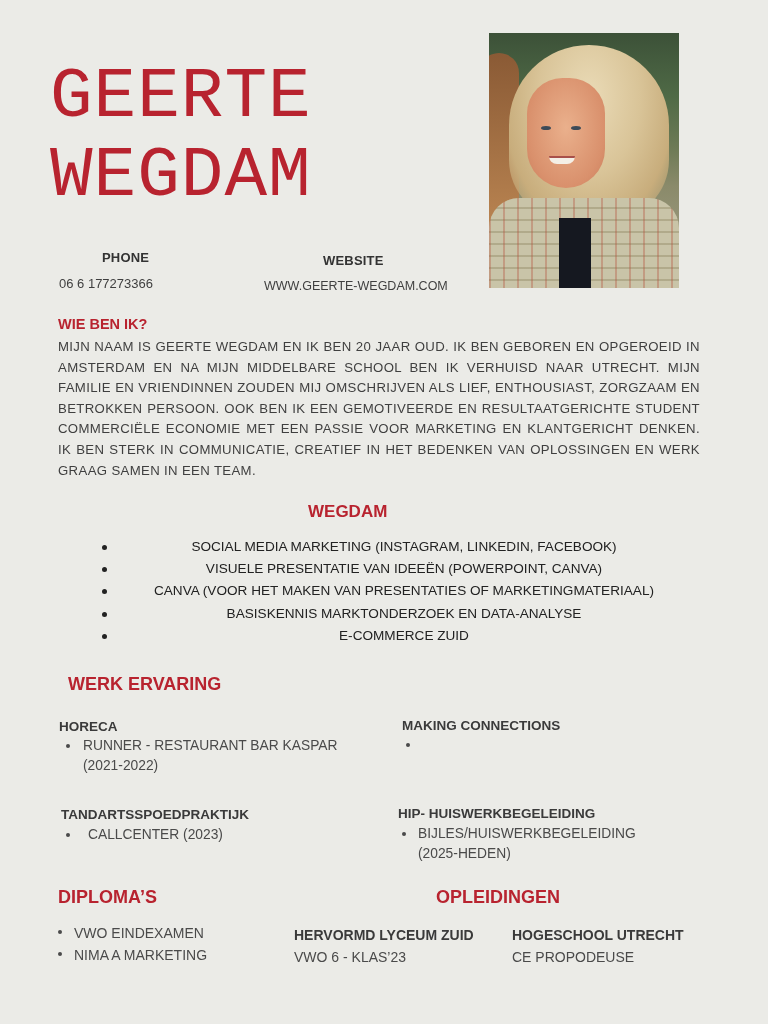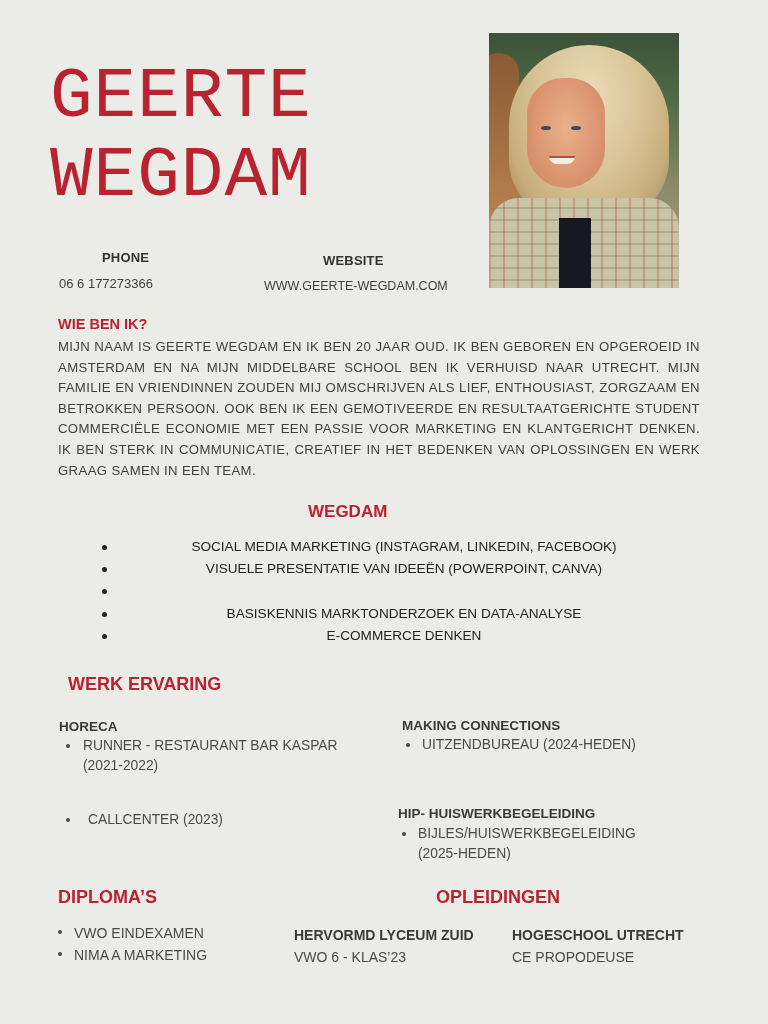--- a/index.html
+++ b/index.html
@@ -116,42 +116,43 @@
 <div class="abs label-bold" style="left:323px; top:253px;">WEBSITE</div>
 <div class="abs contact-val" style="left:264px; top:279px; font-size:12.5px;">WWW.GEERTE-WEGDAM.COM</div>
 
 <div class="abs section-h" style="left:58px; top:316px; font-size:14.5px;">WIE BEN IK?</div>
 <div class="abs about-text">MIJN NAAM IS GEERTE WEGDAM EN IK BEN 20 JAAR OUD. IK BEN GEBOREN EN OPGEROEID IN AMSTERDAM EN NA MIJN MIDDELBARE SCHOOL BEN IK VERHUISD NAAR UTRECHT. MIJN FAMILIE EN VRIENDINNEN ZOUDEN MIJ OMSCHRIJVEN ALS LIEF, ENTHOUSIAST, ZORGZAAM EN BETROKKEN PERSOON. OOK BEN IK EEN GEMOTIVEERDE EN RESULTAATGERICHTE STUDENT COMMERCIËLE ECONOMIE MET EEN PASSIE VOOR MARKETING EN KLANTGERICHT DENKEN. IK BEN STERK IN COMMUNICATIE, CREATIEF IN HET BEDENKEN VAN OPLOSSINGEN EN WERK GRAAG SAMEN IN EEN TEAM.</div>
 
 <div class="abs section-h" style="left:308px; top:502px; font-size:17px;">WEGDAM</div>
 <ul class="abs skills-list">
   <li><span class="dot"></span><span>SOCIAL MEDIA MARKETING (INSTAGRAM, LINKEDIN, FACEBOOK)</span></li>
   <li><span class="dot"></span><span>VISUELE PRESENTATIE VAN IDEEËN (POWERPOINT, CANVA)</span></li>
-  <li><span class="dot"></span></li>
+  <li><span class="dot"></span><span>CANVA (VOOR HET MAKEN VAN PRESENTATIES OF MARKETINGMATERIAAL)</span></li>
   <li><span class="dot"></span><span>BASISKENNIS MARKTONDERZOEK EN DATA-ANALYSE</span></li>
-  <li><span class="dot"></span><span>E-COMMERCE DENKEN</span></li>
+  <li><span class="dot"></span><span>E-COMMERCE ZUID</span></li>
 </ul>
 
 <div class="abs section-h" style="left:68px; top:674px; font-size:18px;">WERK ERVARING</div>
 
 <div class="abs" style="left:59px; top:719px; width:300px;">
   <div class="job-title">HORECA</div>
   <ul class="bullet-list" style="margin-top:2px; width:300px;">
     <li style="padding-left:24px;"><span class="dot" style="left:7px;"></span><span>RUNNER - RESTAURANT BAR KASPAR (2021-2022)</span></li>
   </ul>
 </div>
 
 <div class="abs" style="left:402px; top:718px; width:300px;">
   <div class="job-title">MAKING CONNECTIONS</div>
   <ul class="bullet-list" style="margin-top:2px;">
-    <li><span class="dot"></span><span>UITZENDBUREAU (2024-HEDEN)</span></li>
+    <li><span class="dot"></span></li>
   </ul>
 </div>
 
 <div class="abs" style="left:61px; top:807px; width:300px;">
+  <div class="job-title">TANDARTSSPOEDPRAKTIJK</div>
   <ul class="bullet-list" style="margin-top:3px;">
     <li style="padding-left:27px;"><span class="dot" style="left:5px;"></span><span>CALLCENTER (2023)</span></li>
   </ul>
 </div>
 
 <div class="abs" style="left:398px; top:806px; width:290px;">
   <div class="job-title">HIP- HUISWERKBEGELEIDING</div>
   <ul class="bullet-list" style="margin-top:3px; width:270px;">
     <li><span class="dot"></span><span>BIJLES/HUISWERKBEGELEIDING (2025-HEDEN)</span></li>
   </ul>

